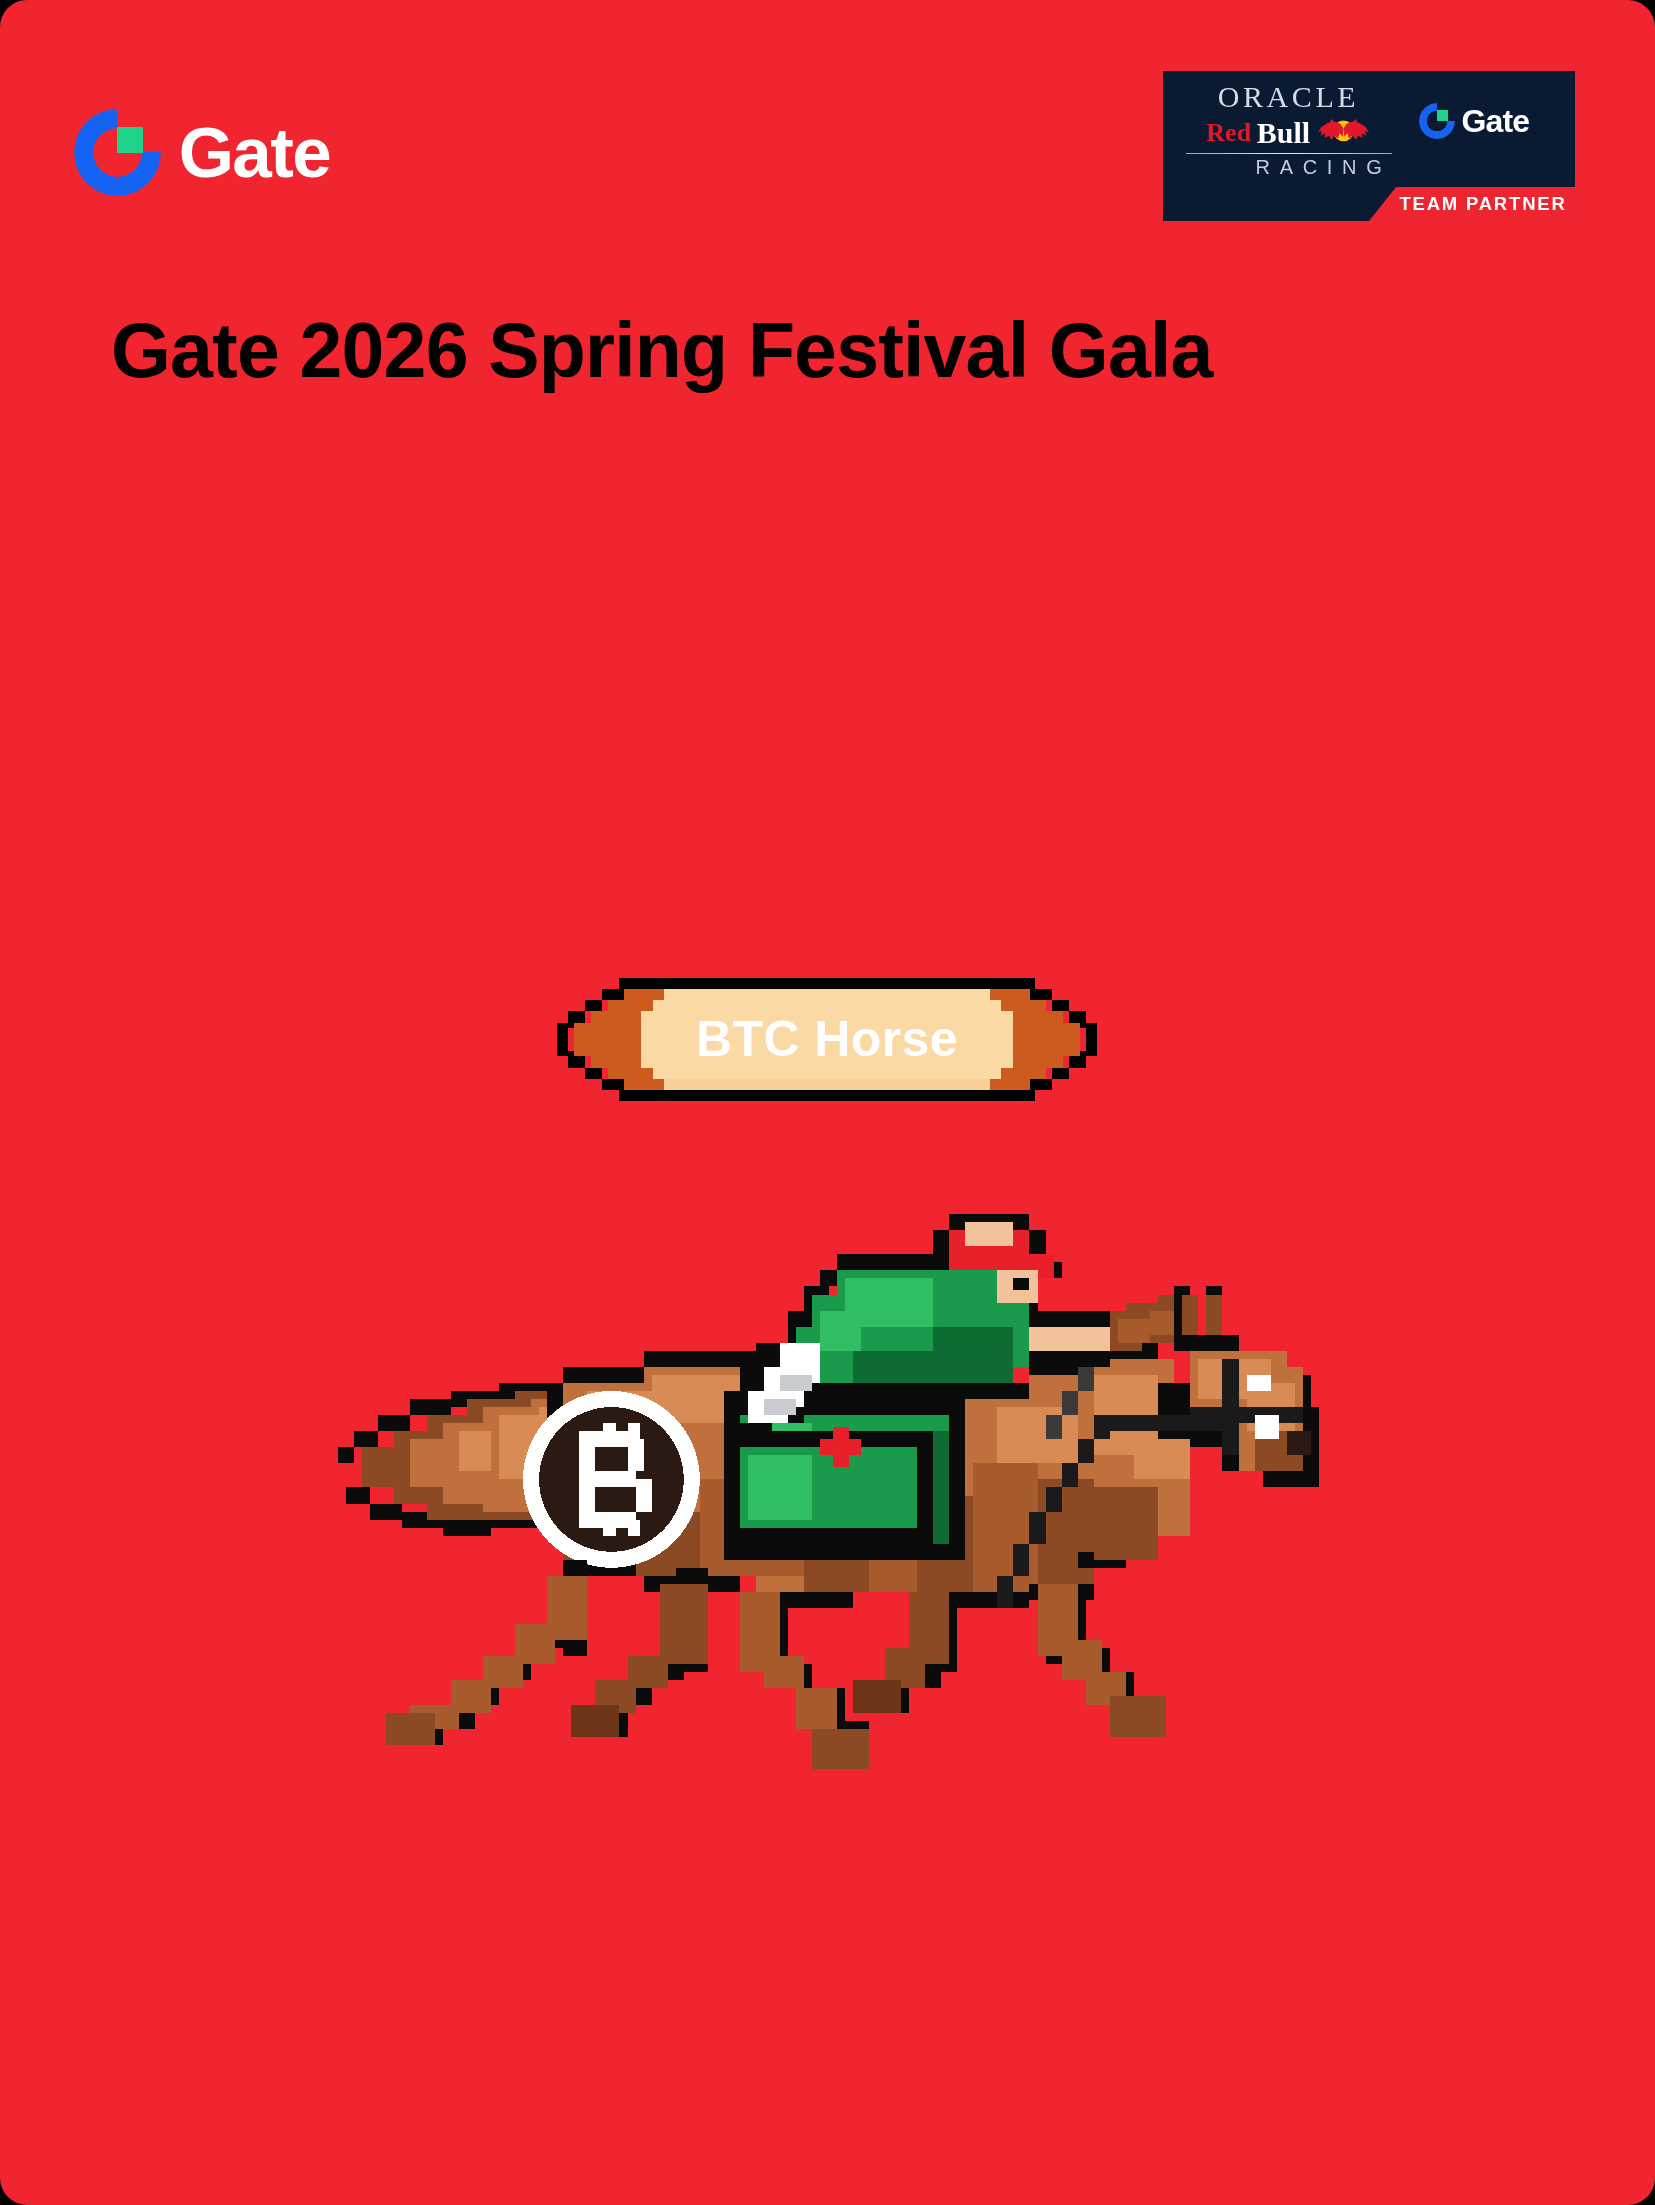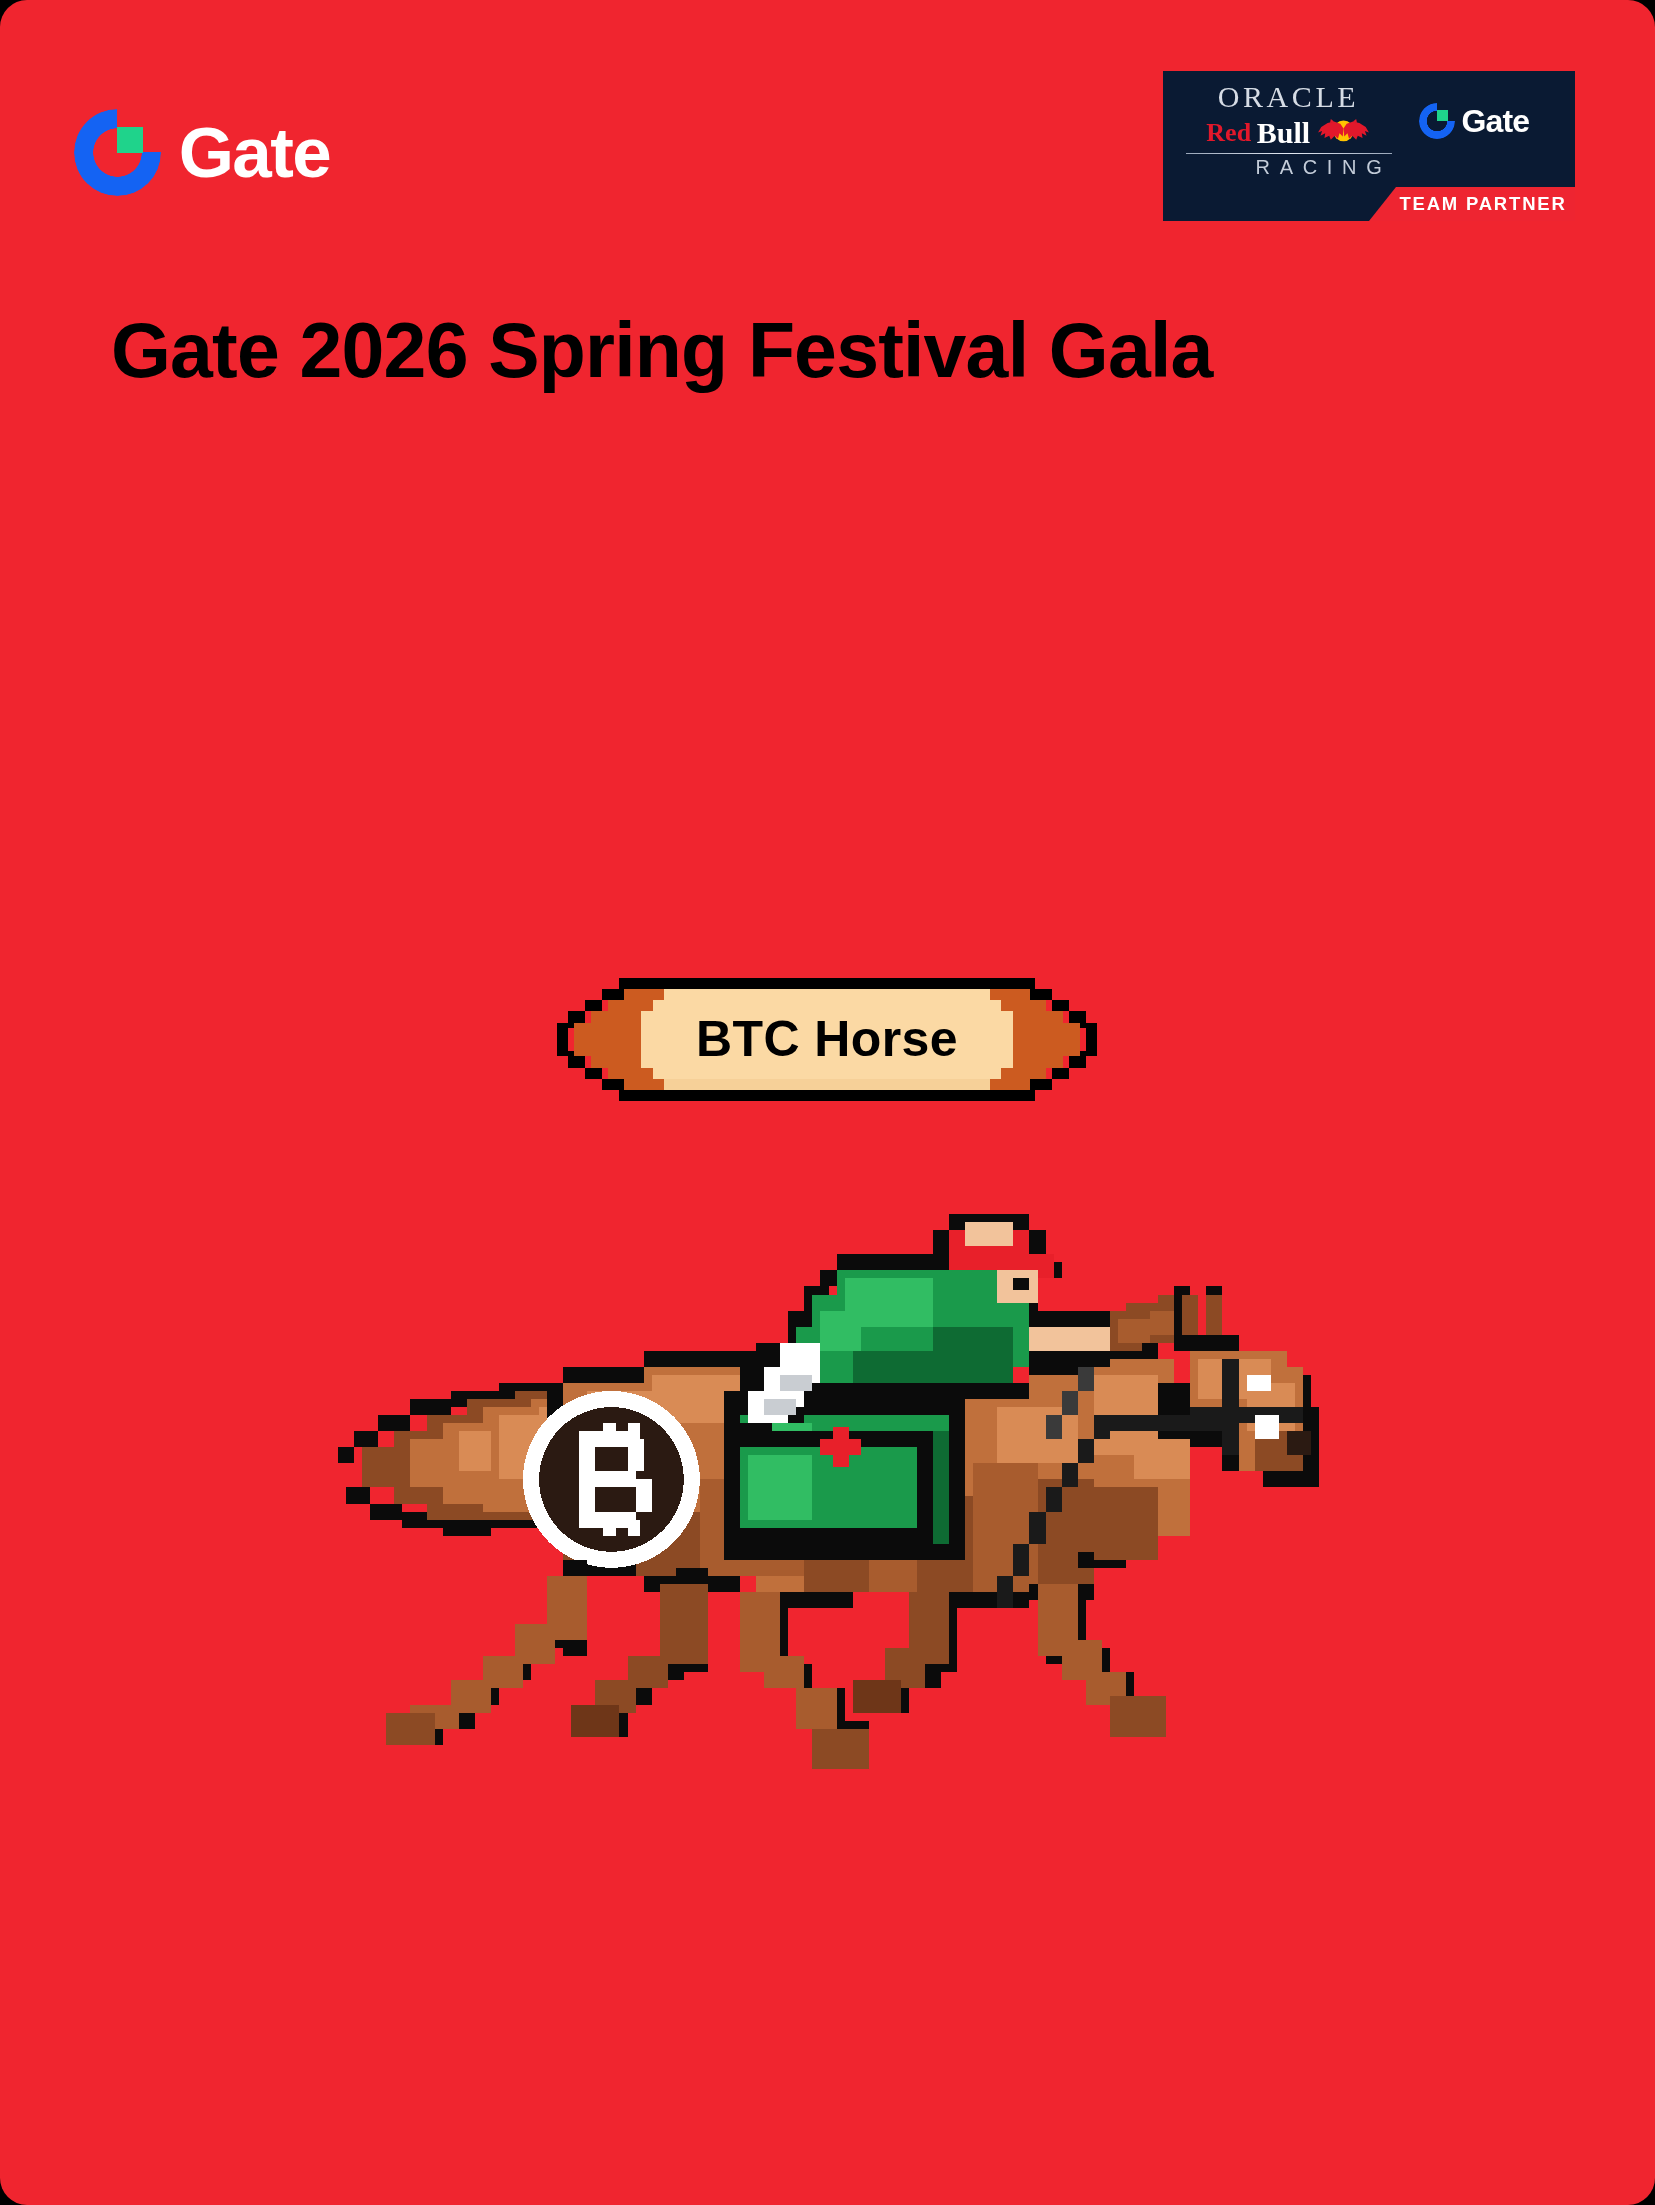--- a/index.html
+++ b/index.html
@@ -267,21 +267,21 @@
     position: absolute;
     left: 0;
     top: 0;
     width: 574px;
     height: 137px;
     display: flex;
     align-items: center;
     justify-content: center;
     font-size: 50px;
     font-weight: 700;
-    color: #000000;
+    color: #ffffff;
     letter-spacing: 0.4px;
     line-height: 1;
     z-index: 5;
     padding-bottom: 1.6px;
     box-sizing: border-box;
   }
 
   
   .horse-wrap {
     position: absolute;

